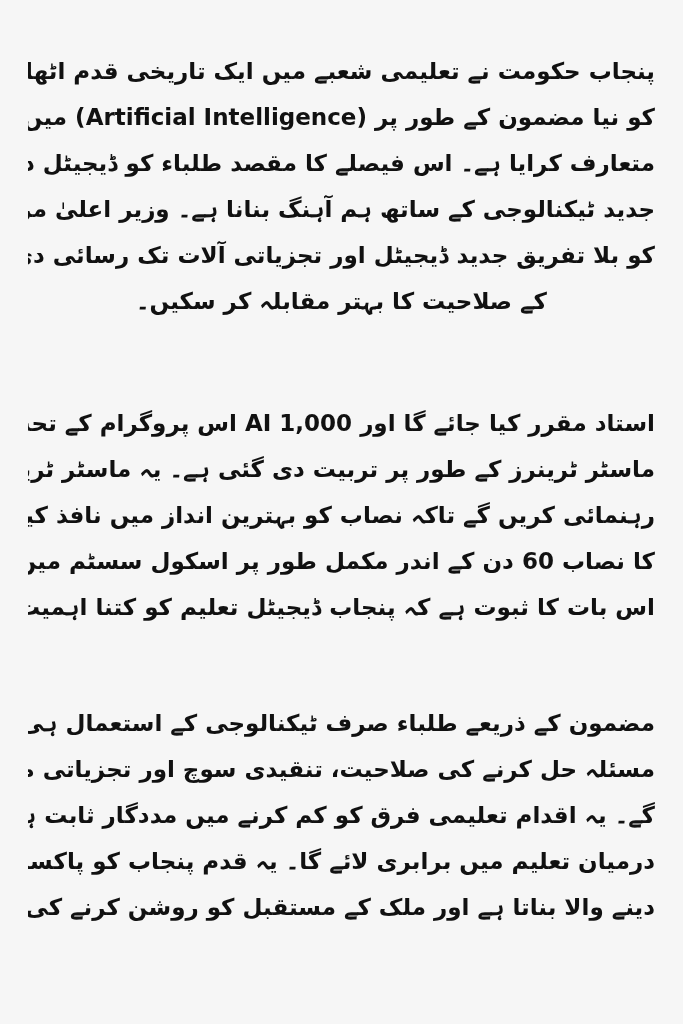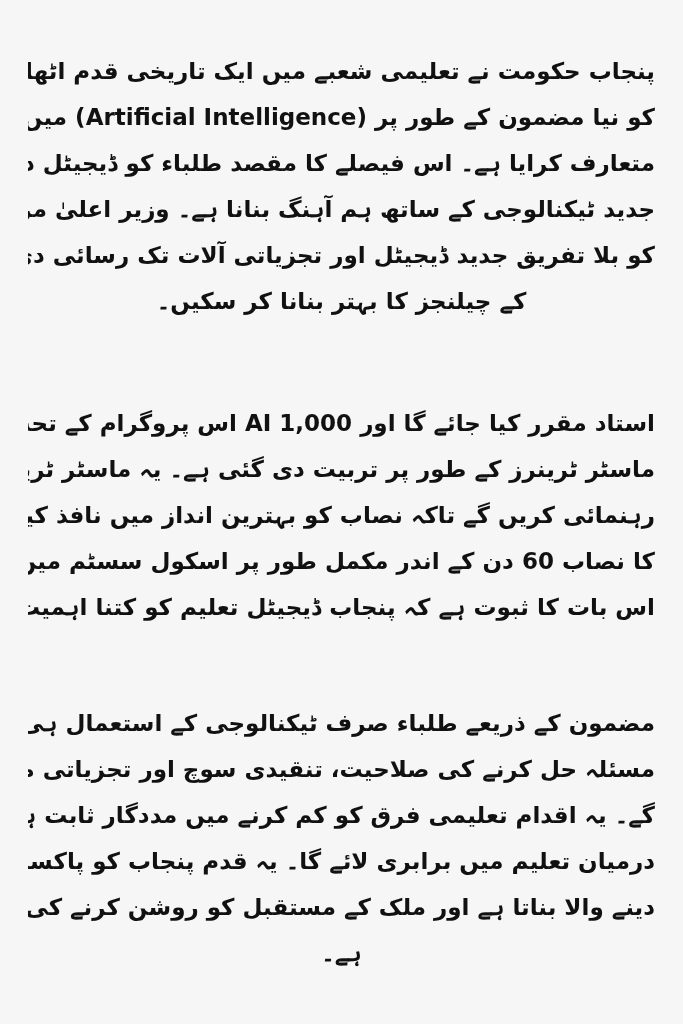--- a/index.html
+++ b/index.html
@@ -52,33 +52,32 @@
 <body>
 
 <div class="doc">
 
   <div class="para" id="p1">
     <span class="line">پنجاب حکومت نے تعلیمی شعبے میں ایک تاریخی قدم اٹھایا ہے اور سرکاری اسکولوں</span>
     <span class="line">کو نیا مضمون کے طور پر (Artificial Intelligence) میں مصنوعی ذہانت</span>
     <span class="line">متعارف کرایا ہے۔ اس فیصلے کا مقصد طلباء کو ڈیجیٹل دنیا کے لیے تیار کرنا اور انہیں</span>
     <span class="line">جدید ٹیکنالوجی کے ساتھ ہم آہنگ بنانا ہے۔ وزیر اعلیٰ مریم نواز کے مطابق ہر طالب علم</span>
     <span class="line">کو بلا تفریق جدید ڈیجیٹل اور تجزیاتی آلات تک رسائی دی جائے گی تاکہ وہ مستقبل</span>
-    <span class="line center">کے چیلنجز کا بہتر بنانا کر سکیں۔</span>
+    <span class="line center">کے صلاحیت کا بہتر مقابلہ کر سکیں۔</span>
   </div>
 
   <div class="para" id="p2">
     <span class="line">استاد مقرر کیا جائے گا اور AI 1,000 اس پروگرام کے تحت ہر سرکاری اسکول میں</span>
     <span class="line">ماسٹر ٹرینرز کے طور پر تربیت دی گئی ہے۔ یہ ماسٹر ٹرینرز دیگر اساتذہ کی AI اساتذہ کو</span>
     <span class="line">رہنمائی کریں گے تاکہ نصاب کو بہترین انداز میں نافذ کیا جا سکے۔ حکومت کا کہنا ہے کہ</span>
     <span class="line">کا نصاب 60 دن کے اندر مکمل طور پر اسکول سسٹم میں شامل کر دیا جائے گا، جو AI</span>
     <span class="line center">اس بات کا ثبوت ہے کہ پنجاب ڈیجیٹل تعلیم کو کتنا اہمیت دے رہا ہے۔</span>
   </div>
 
   <div class="para" id="p3">
     <span class="line">مضمون کے ذریعے طلباء صرف ٹیکنالوجی کے استعمال ہی نہیں سیکھیں گے بلکہ AI</span>
     <span class="line">مسئلہ حل کرنے کی صلاحیت، تنقیدی سوچ اور تجزیاتی مہارتیں بھی حاصل کریں</span>
     <span class="line">گے۔ یہ اقدام تعلیمی فرق کو کم کرنے میں مددگار ثابت ہوگا اور امیر و غریب کے</span>
     <span class="line">درمیان تعلیم میں برابری لائے گا۔ یہ قدم پنجاب کو پاکستان میں جدید تعلیم میں قیادت</span>
     <span class="line">دینے والا بناتا ہے اور ملک کے مستقبل کو روشن کرنے کی جانب ایک مضبوط اشارہ</span>
-    <span class="line center">ہے۔</span>
   </div>
 
 </div>
 
 </body></html>

